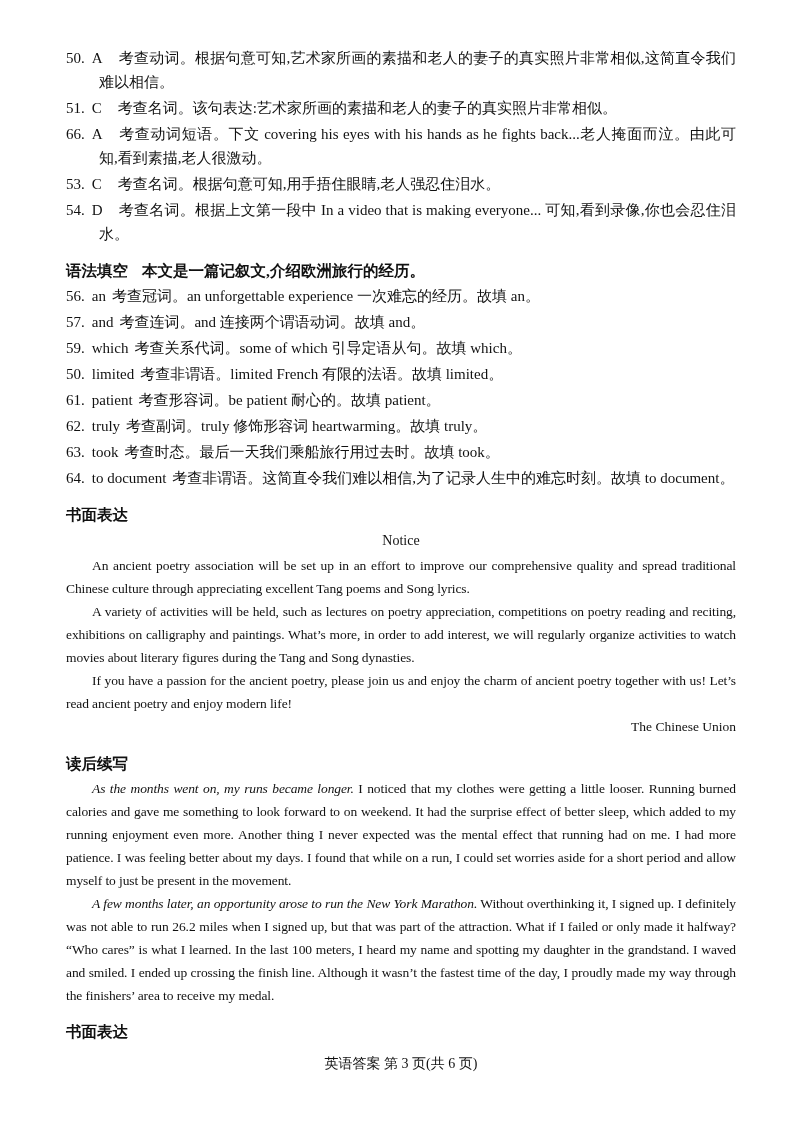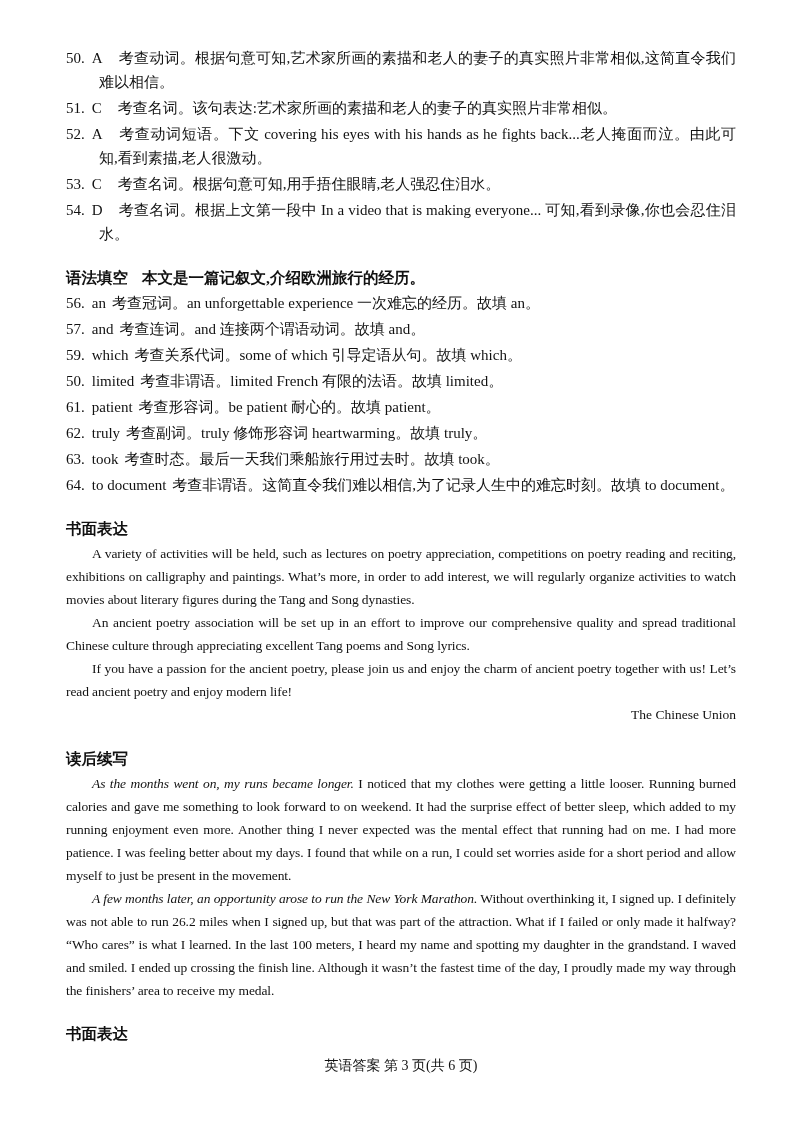--- a/index.html
+++ b/index.html
@@ -25,21 +25,21 @@
     margin-bottom: 2px;
   }
   .num { margin-right: 7px; }
   .ansL { margin-right: 16px; }   
   .ansW { margin-right: 6px; }    
   
   .h {
     font-weight: bold;
     font-size: 15.5px;
     line-height: 26px;
-    margin-top: 19px;
+    margin-top: 12px;
   }
   .h .intro { margin-left: 14px; }
   .center-title {
     text-align: center;
     font-size: 14px;
     line-height: 24px;
     margin: 1px 0;
   }
   .para {
     margin: 0;
@@ -63,43 +63,44 @@
   }
 </style>
 </head>
 <body>
 
 <div class="page">
 
   <section>
     <div class="item"><span class="num">50.</span><span class="ansL">A</span><span>考查动词。根据句意可知,艺术家所画的素描和老人的妻子的真实照片非常相似,这简直令我们难以相信。</span></div>
     <div class="item"><span class="num">51.</span><span class="ansL">C</span><span>考查名词。该句表达:艺术家所画的素描和老人的妻子的真实照片非常相似。</span></div>
-    <div class="item"><span class="num">52.</span><span class="ansL">A</span><span>考查动词短语。下文 covering his eyes with his hands as he fights back...老人掩面而泣。由此可知,看到素描,老人很激动。</span></div>
+    <div class="item"><span class="num">66.</span><span class="ansL">A</span><span>考查动词短语。下文 covering his eyes with his hands as he fights back...老人掩面而泣。由此可知,看到素描,老人很激动。</span></div>
     <div class="item"><span class="num">53.</span><span class="ansL">C</span><span>考查名词。根据句意可知,用手捂住眼睛,老人强忍住泪水。</span></div>
     <div class="item"><span class="num">54.</span><span class="ansL">D</span><span>考查名词。根据上文第一段中 In a video that is making everyone... 可知,看到录像,你也会忍住泪水。</span></div>
   </section>
 
   <div class="h"><span>语法填空</span><span class="intro">本文是一篇记叙文,介绍欧洲旅行的经历。</span></div>
 
   <section>
     <div class="item"><span class="num">56.</span><span class="ansW">an</span><span>考查冠词。an unforgettable experience 一次难忘的经历。故填 an。</span></div>
     <div class="item"><span class="num">57.</span><span class="ansW">and</span><span>考查连词。and 连接两个谓语动词。故填 and。</span></div>
     <div class="item"><span class="num">59.</span><span class="ansW">which</span><span>考查关系代词。some of which 引导定语从句。故填 which。</span></div>
     <div class="item"><span class="num">50.</span><span class="ansW">limited</span><span>考查非谓语。limited French 有限的法语。故填 limited。</span></div>
     <div class="item"><span class="num">61.</span><span class="ansW">patient</span><span>考查形容词。be patient 耐心的。故填 patient。</span></div>
     <div class="item"><span class="num">62.</span><span class="ansW">truly</span><span>考查副词。truly 修饰形容词 heartwarming。故填 truly。</span></div>
     <div class="item"><span class="num">63.</span><span class="ansW">took</span><span>考查时态。最后一天我们乘船旅行用过去时。故填 took。</span></div>
     <div class="item"><span class="num">64.</span><span class="ansW">to document</span><span>考查非谓语。这简直令我们难以相信,为了记录人生中的难忘时刻。故填 to document。</span></div>
   </section>
 
   <div class="h">书面表达</div>
 
   <section>
+    <div class="center-title">Notice</div>
+    <p class="para">An ancient poetry association will be set up in an effort to improve our comprehensive quality and spread traditional Chinese culture through appreciating excellent Tang poems and Song lyrics.</p>
     <p class="para">A variety of activities will be held, such as lectures on poetry appreciation, competitions on poetry reading and reciting, exhibitions on calligraphy and paintings. What’s more, in order to add interest, we will regularly organize activities to watch movies about literary figures during the Tang and Song dynasties.</p>
-    <p class="para">An ancient poetry association will be set up in an effort to improve our comprehensive quality and spread traditional Chinese culture through appreciating excellent Tang poems and Song lyrics.</p>
     <p class="para">If you have a passion for the ancient poetry, please join us and enjoy the charm of ancient poetry together with us! Let’s read ancient poetry and enjoy modern life!</p>
     <div class="signature">The Chinese Union</div>
   </section>
 
   <div class="h">读后续写</div>
 
   <section>
     <p class="para"><i>As the months went on, my runs became longer.</i><span> I noticed that my clothes were getting a little looser. Running burned calories and gave me something to look forward to on weekend. It had the surprise effect of better sleep, which added to my running enjoyment even more. Another thing I never expected was the mental effect that running had on me. I had more patience. I was feeling better about my days. I found that while on a run, I could set worries aside for a short period and allow myself to just be present in the movement.</span></p>
     <p class="para"><i>A few months later, an opportunity arose to run the New York Marathon.</i><span> Without overthinking it, I signed up. I definitely was not able to run 26.2 miles when I signed up, but that was part of the attraction. What if I failed or only made it halfway? “Who cares” is what I learned. In the last 100 meters, I heard my name and spotting my daughter in the grandstand. I waved and smiled. I ended up crossing the finish line. Although it wasn’t the fastest time of the day, I proudly made my way through the finishers’ area to receive my medal.</span></p>
   </section>

